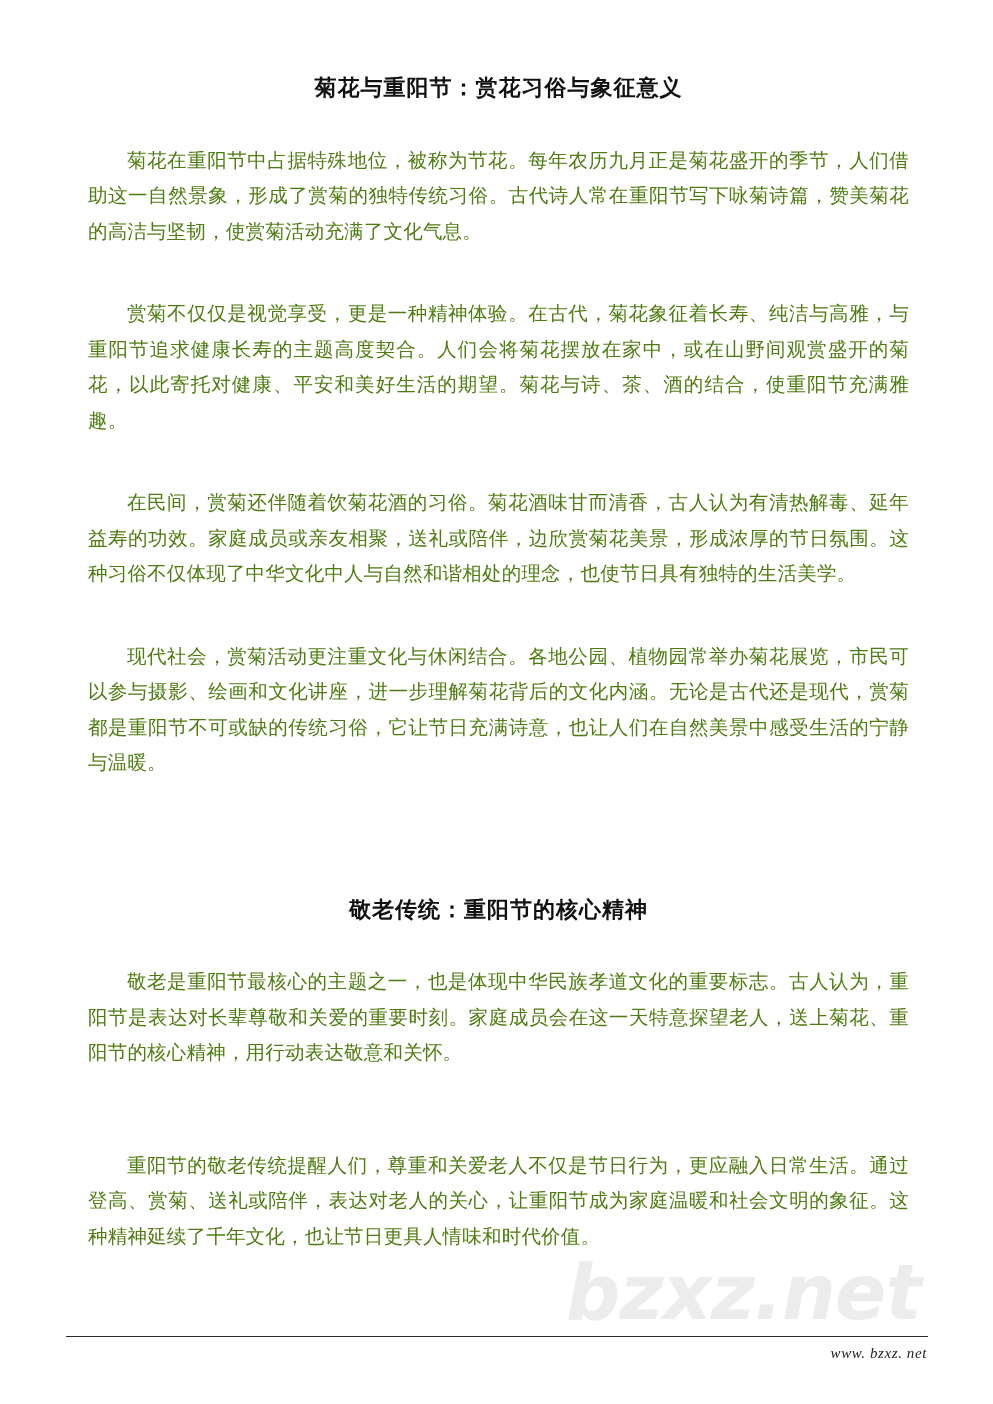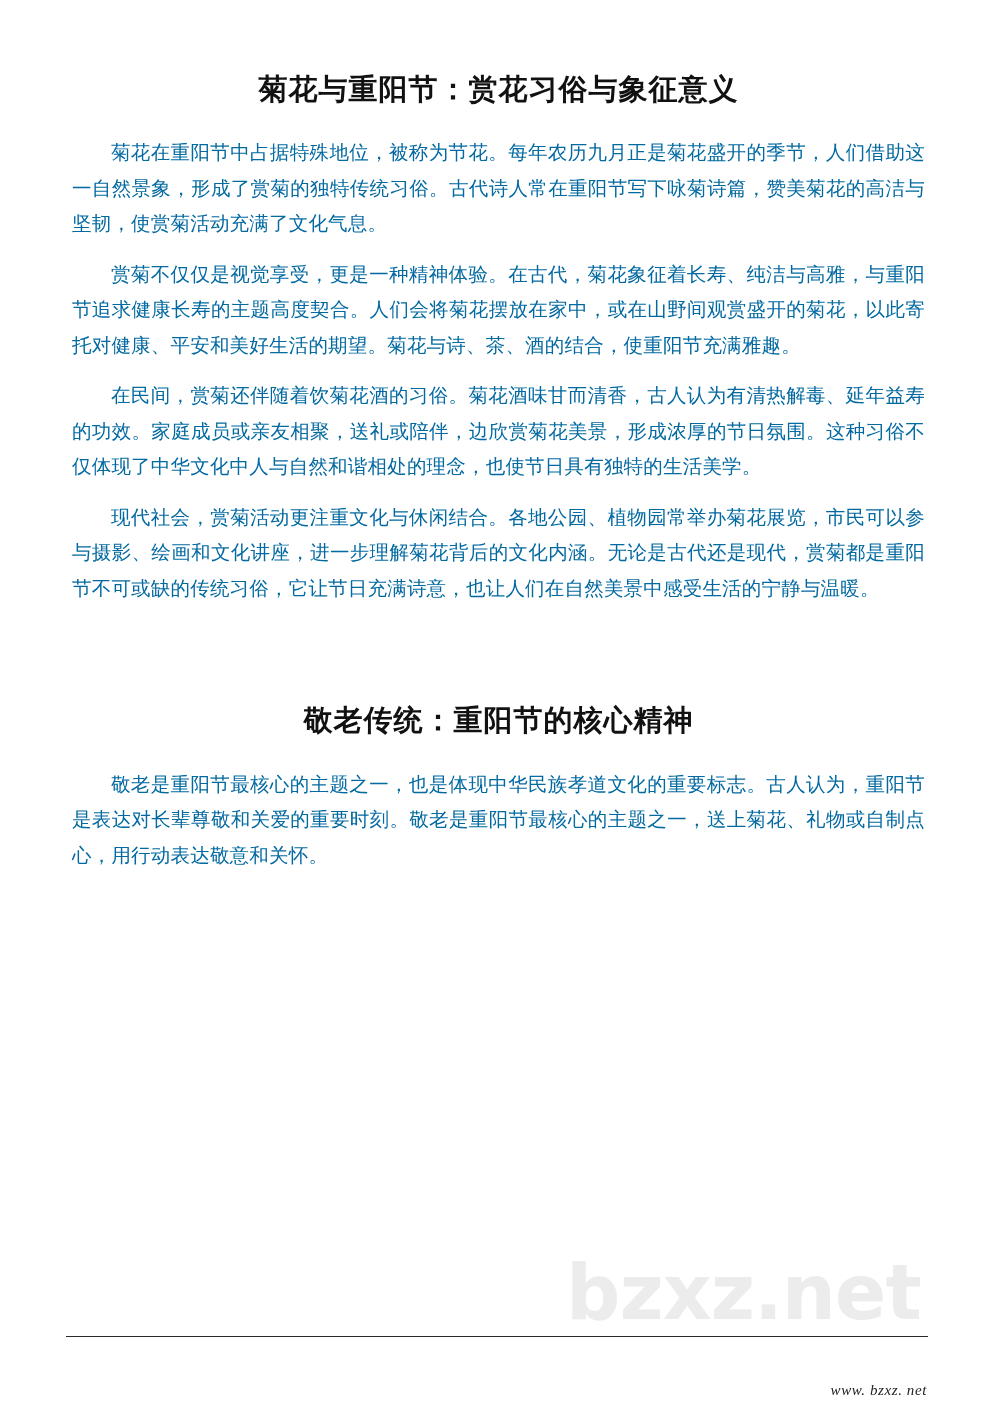--- a/index.html
+++ b/index.html
@@ -26,23 +26,23 @@
   }
 
   .content {
     position: absolute;
     left: 72px;
     top: 0;
     width: 853px;
   }
 
   .doc-title {
-    font-family: Liberation Mono, monospace;
+    font-family: Liberation Serif, serif;
     font-weight: bold;
-    font-size: 29px;
+    font-size: 22px;
     line-height: 1.25;
     text-align: center;
     letter-spacing: 1px;
     color: #111111;
     margin: 0;
     padding: 0;
   }
 
   .section-one .doc-title {
     padding-top: 74px;
@@ -52,42 +52,43 @@
     padding-top: 0;
   }
 
   .para {
     font-family: "Liberation Serif", "DejaVu Serif", serif;
     font-size: 19.5px;
     line-height: 35.5px;
     text-align: justify;
     text-justify: inter-ideograph;
     text-indent: 2em;
-    margin: 0;
-    color: #0369a1;
+    margin: 16px;
+    color: #4d7c0f;
     letter-spacing: 0.2px;
   }
 
   .gap-title-body { height: 25px; }
   .gap-para { height: 15px; }
   .gap-sections { height: 99px; }
 
   
   .watermark {
     position: absolute;
     left: 566px;
     top: 1253px;
     font-family: "DejaVu Sans", "Liberation Sans", sans-serif;
     font-weight: bold;
     font-size: 76px;
     line-height: 80px;
     letter-spacing: -1px;
     color: #ececec;
     user-select: none;
     white-space: nowrap;
+    font-style: italic;
   }
 
   
   .footer-rule {
     position: absolute;
     left: 66px;
     top: 1336px;
     width: 862px;
     height: 0;
     border-top: 1.2px solid #2b2b2b;
@@ -96,21 +97,20 @@
   .footer-url {
     position: absolute;
     right: 66px;
     top: 1345px;
     font-family: "Liberation Serif", "DejaVu Serif", serif;
     font-style: italic;
     font-size: 15px;
     letter-spacing: 0.6px;
     color: #222222;
     white-space: nowrap;
-    margin-top: 37px;
   }
 </style>
 </head>
 <body>
 
 <div class="page">
 
   <div class="content">
 
     <div class="section-one">
@@ -128,27 +128,28 @@
 
       <p class="para">现代社会，赏菊活动更注重文化与休闲结合。各地公园、植物园常举办菊花展览，市民可以参与摄影、绘画和文化讲座，进一步理解菊花背后的文化内涵。无论是古代还是现代，赏菊都是重阳节不可或缺的传统习俗，它让节日充满诗意，也让人们在自然美景中感受生活的宁静与温暖。</p>
     </div>
 
     <div class="gap-sections"></div>
 
     <div class="section-two">
       <h1 class="doc-title">敬老传统：重阳节的核心精神</h1>
       <div class="gap-title-body"></div>
 
-      <p class="para">敬老是重阳节最核心的主题之一，也是体现中华民族孝道文化的重要标志。古人认为，重阳节是表达对长辈尊敬和关爱的重要时刻。敬老是重阳节最核心的主题之一，送上菊花、礼物或自制点心，用行动表达敬意和关怀。</p>
+      <p class="para">敬老是重阳节最核心的主题之一，也是体现中华民族孝道文化的重要标志。古人认为，重阳节是表达对长辈尊敬和关爱的重要时刻。家庭成员会在这一天特意探望老人，送上菊花、重阳节的核心精神，用行动表达敬意和关怀。</p>
       <div class="gap-para"></div>
 
       <div class="gap-para"></div>
 
       <div class="gap-para"></div>
 
+      <p class="para">重阳节的敬老传统提醒人们，尊重和关爱老人不仅是节日行为，更应融入日常生活。通过登高、赏菊、送礼或陪伴，表达对老人的关心，让重阳节成为家庭温暖和社会文明的象征。这种精神延续了千年文化，也让节日更具人情味和时代价值。</p>
     </div>
 
   </div>
 
   <div class="watermark">bzxz.net</div>
 
   <div class="footer-rule"></div>
 
   <div class="footer-url">www. bzxz. net</div>
 

